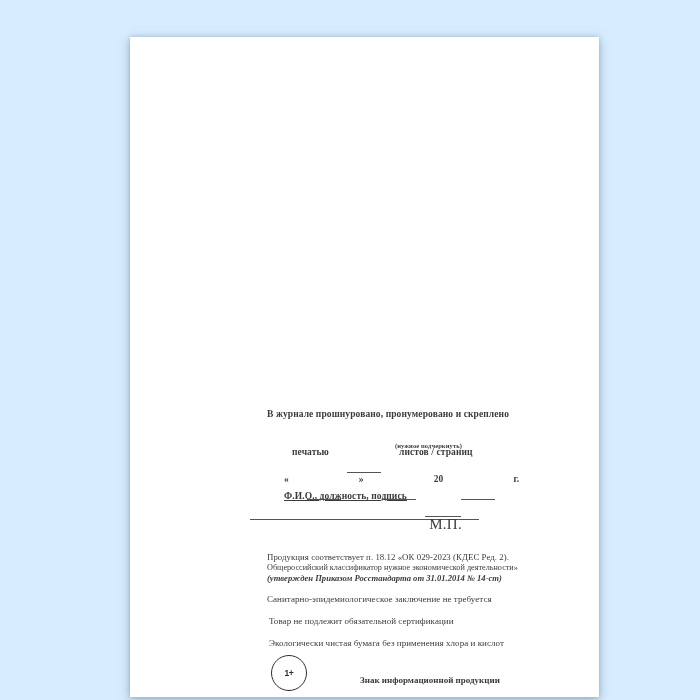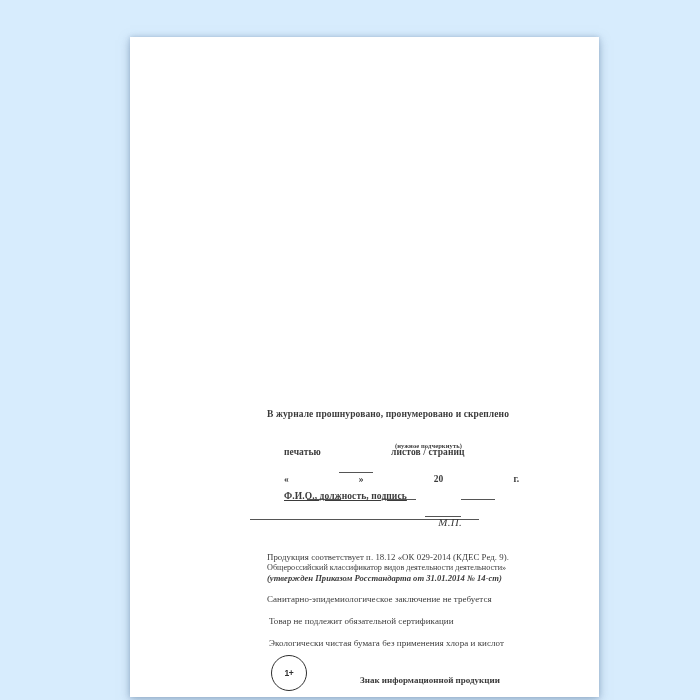--- a/index.html
+++ b/index.html
@@ -44,24 +44,23 @@
     letter-spacing:0.1px;
     white-space:nowrap;
   }
   .small-note{
     font-size:6.5px;
     font-weight:600;
     text-align:right;
     letter-spacing:0.1px;
   }
   .stamp{
-    font-size:11px;
+    font-size:15px;
     text-align:right;
     letter-spacing:0.3px;
-    font-style:italic;
   }
   .serif-line{
     font-size:9px;
     white-space:nowrap;
     letter-spacing:0.05px;
   }
   .serif-small{
     font-size:8.2px;
     white-space:nowrap;
   }
@@ -101,21 +100,21 @@
   }
 </style>
 </head>
 <body>
 
 <div class="paper">
   <div class="content">
 
     <div class="abs bold-line" style="top:355px;">В журнале прошнуровано, пронумеровано и скреплено</div>
 
-    <div class="abs row bold-line" style="top:376px;">
+    <div class="abs row bold-line" style="top:376px;margin-left:8px;">
       <span>печатью</span>
       <span class="fill"></span>
       <span>листов / страниц</span>
     </div>
 
     <div class="abs small-note" style="top:388px;">(нужное подчеркнуть)</div>
 
     <div class="abs row bold-line" style="top:403px;">
       <span>«</span>
       <span class="fill fixed" style="width:30px;"></span>
@@ -128,22 +127,22 @@
 
     <div class="abs row bold-line" style="top:420px;text-decoration:underline;">
       <span>Ф.И.О., должность, подпись</span>
       <span class="fill"></span>
     </div>
 
     <div class="abs" style="top:448px; height:2px; border-bottom:1px solid var(--line);"></div>
 
     <div class="abs stamp" style="top:462px;">М.П.</div>
 
-    <div class="abs serif-line" style="top:498px; font-size:8.8px;">Продукция соответствует п. 18.12 «ОК 029-2014 (КДЕС Ред. 9).</div>
-    <div class="abs serif-small" style="top:509px;">Общероссийский классификатор видов деятельности деятельности»</div>
+    <div class="abs serif-line" style="top:498px; font-size:8.8px;">Продукция соответствует п. 18.12 «ОК 029-2023 (КДЕС Ред. 2).</div>
+    <div class="abs serif-small" style="top:509px;">Общероссийский классификатор нужное экономической деятельности»</div>
     <div class="abs serif-italic" style="top:519px;">(утвержден Приказом Росстандарта от 31.01.2014 № 14-ст)</div>
 
     <div class="abs serif-line" style="top:540px;">Санитарно-эпидемиологическое заключение не требуется</div>
     <div class="abs serif-line" style="top:562px; left:2px;">Товар не подлежит обязательной сертификации</div>
     <div class="abs serif-line" style="top:584px; left:2px;">Экологически чистая бумага без применения хлора и кислот</div>
 
     <div class="abs age-row" style="top:601px; left:4px;">
       <div class="age-badge">1+</div>
       <div class="age-text">
         <div class="age-title">Знак информационной продукции</div>

